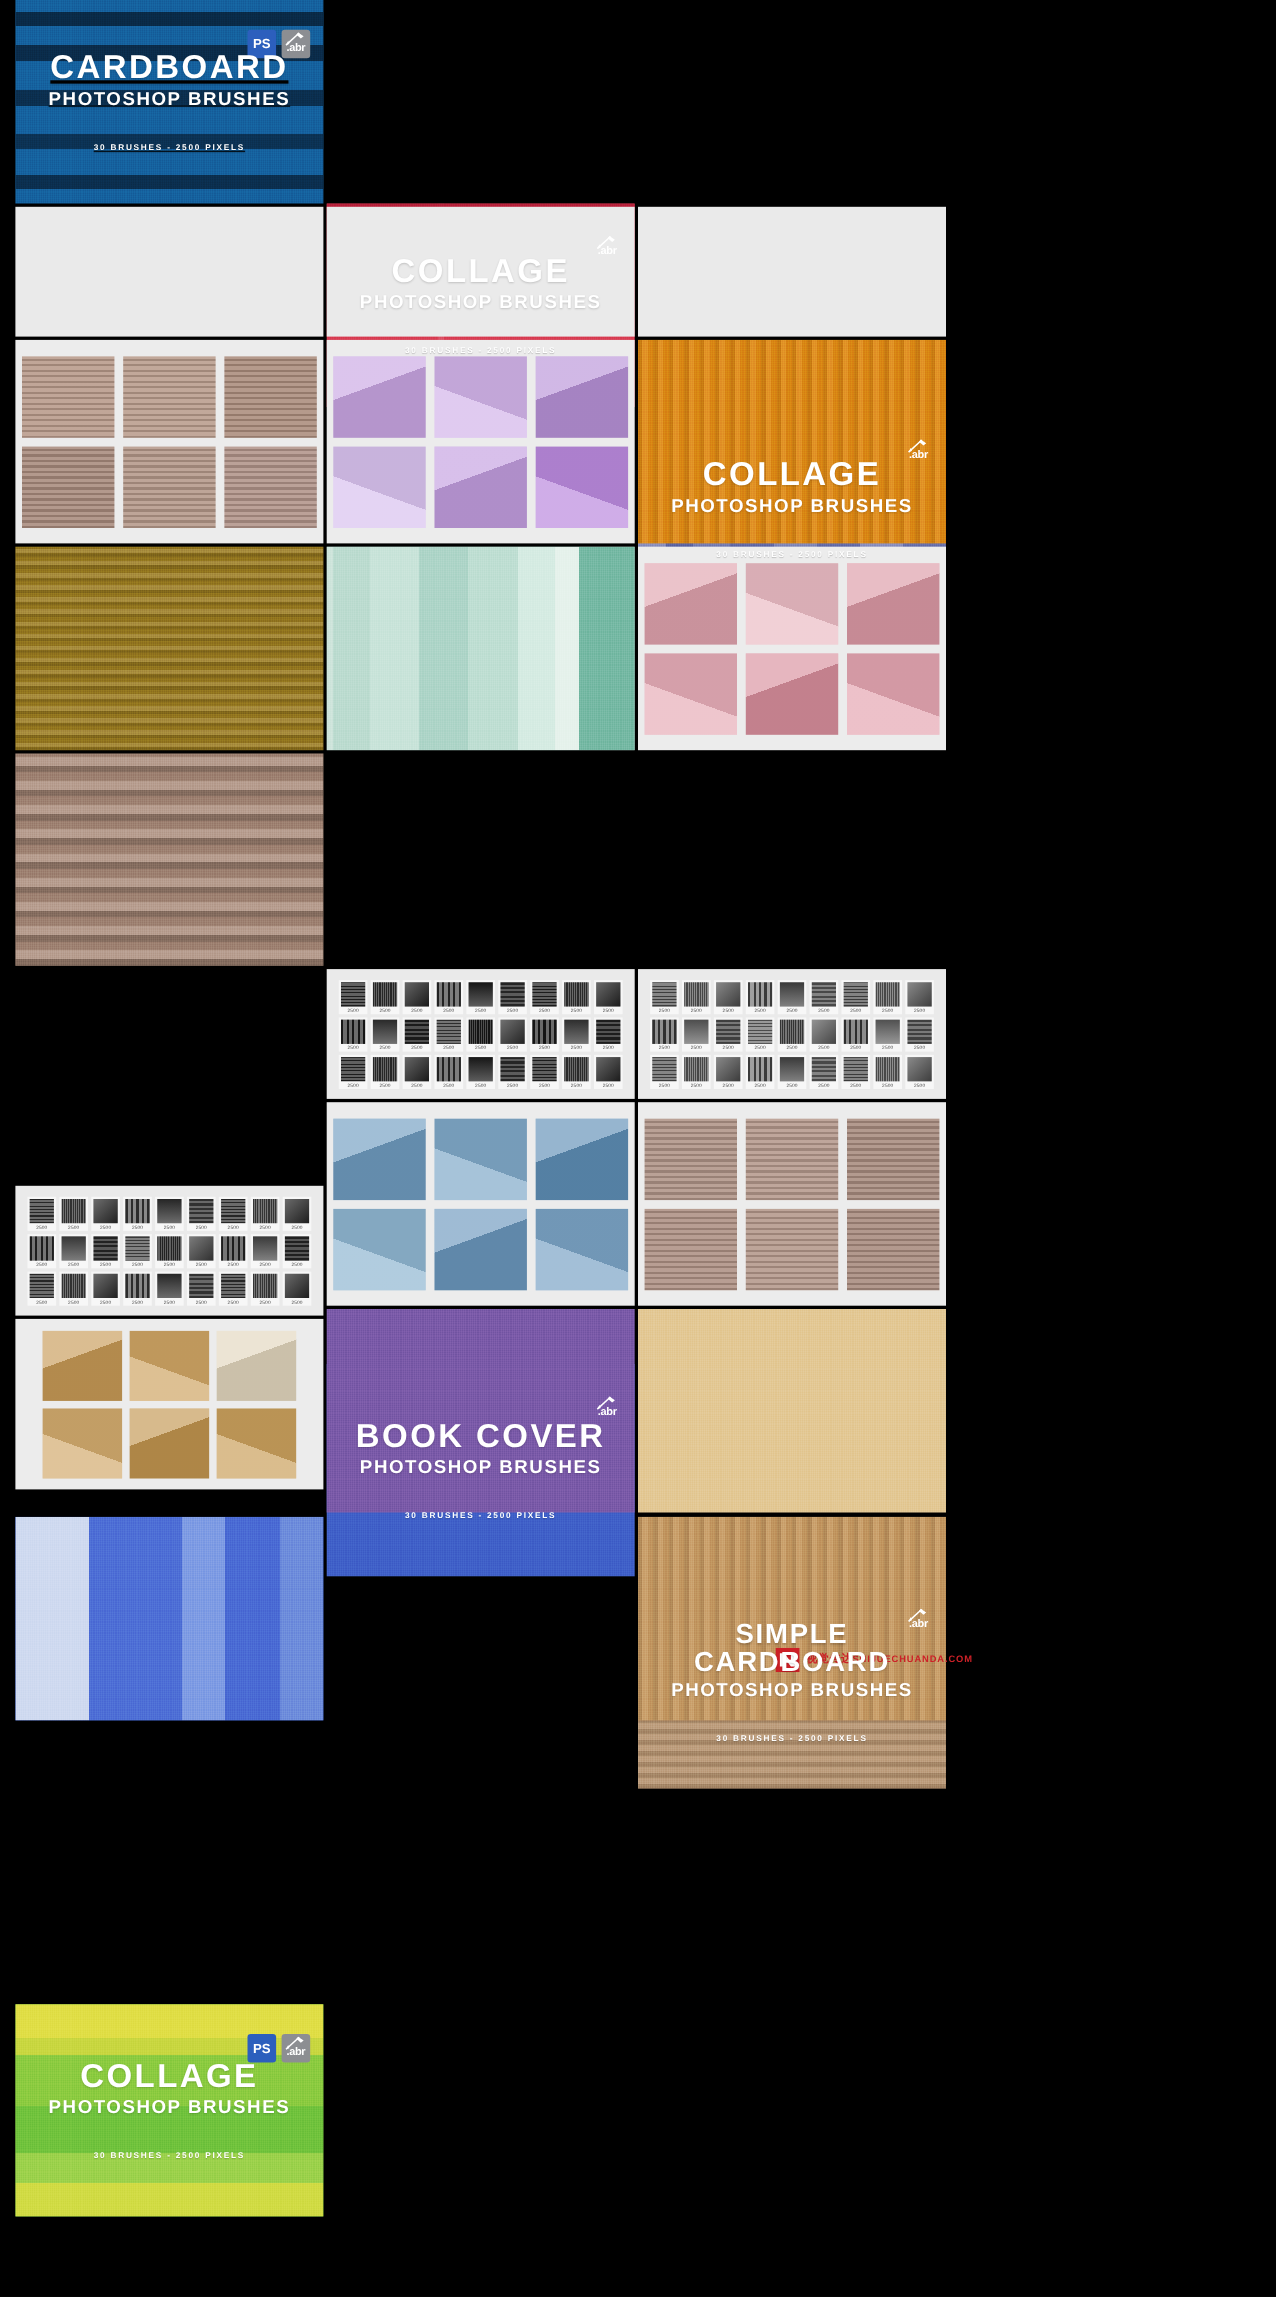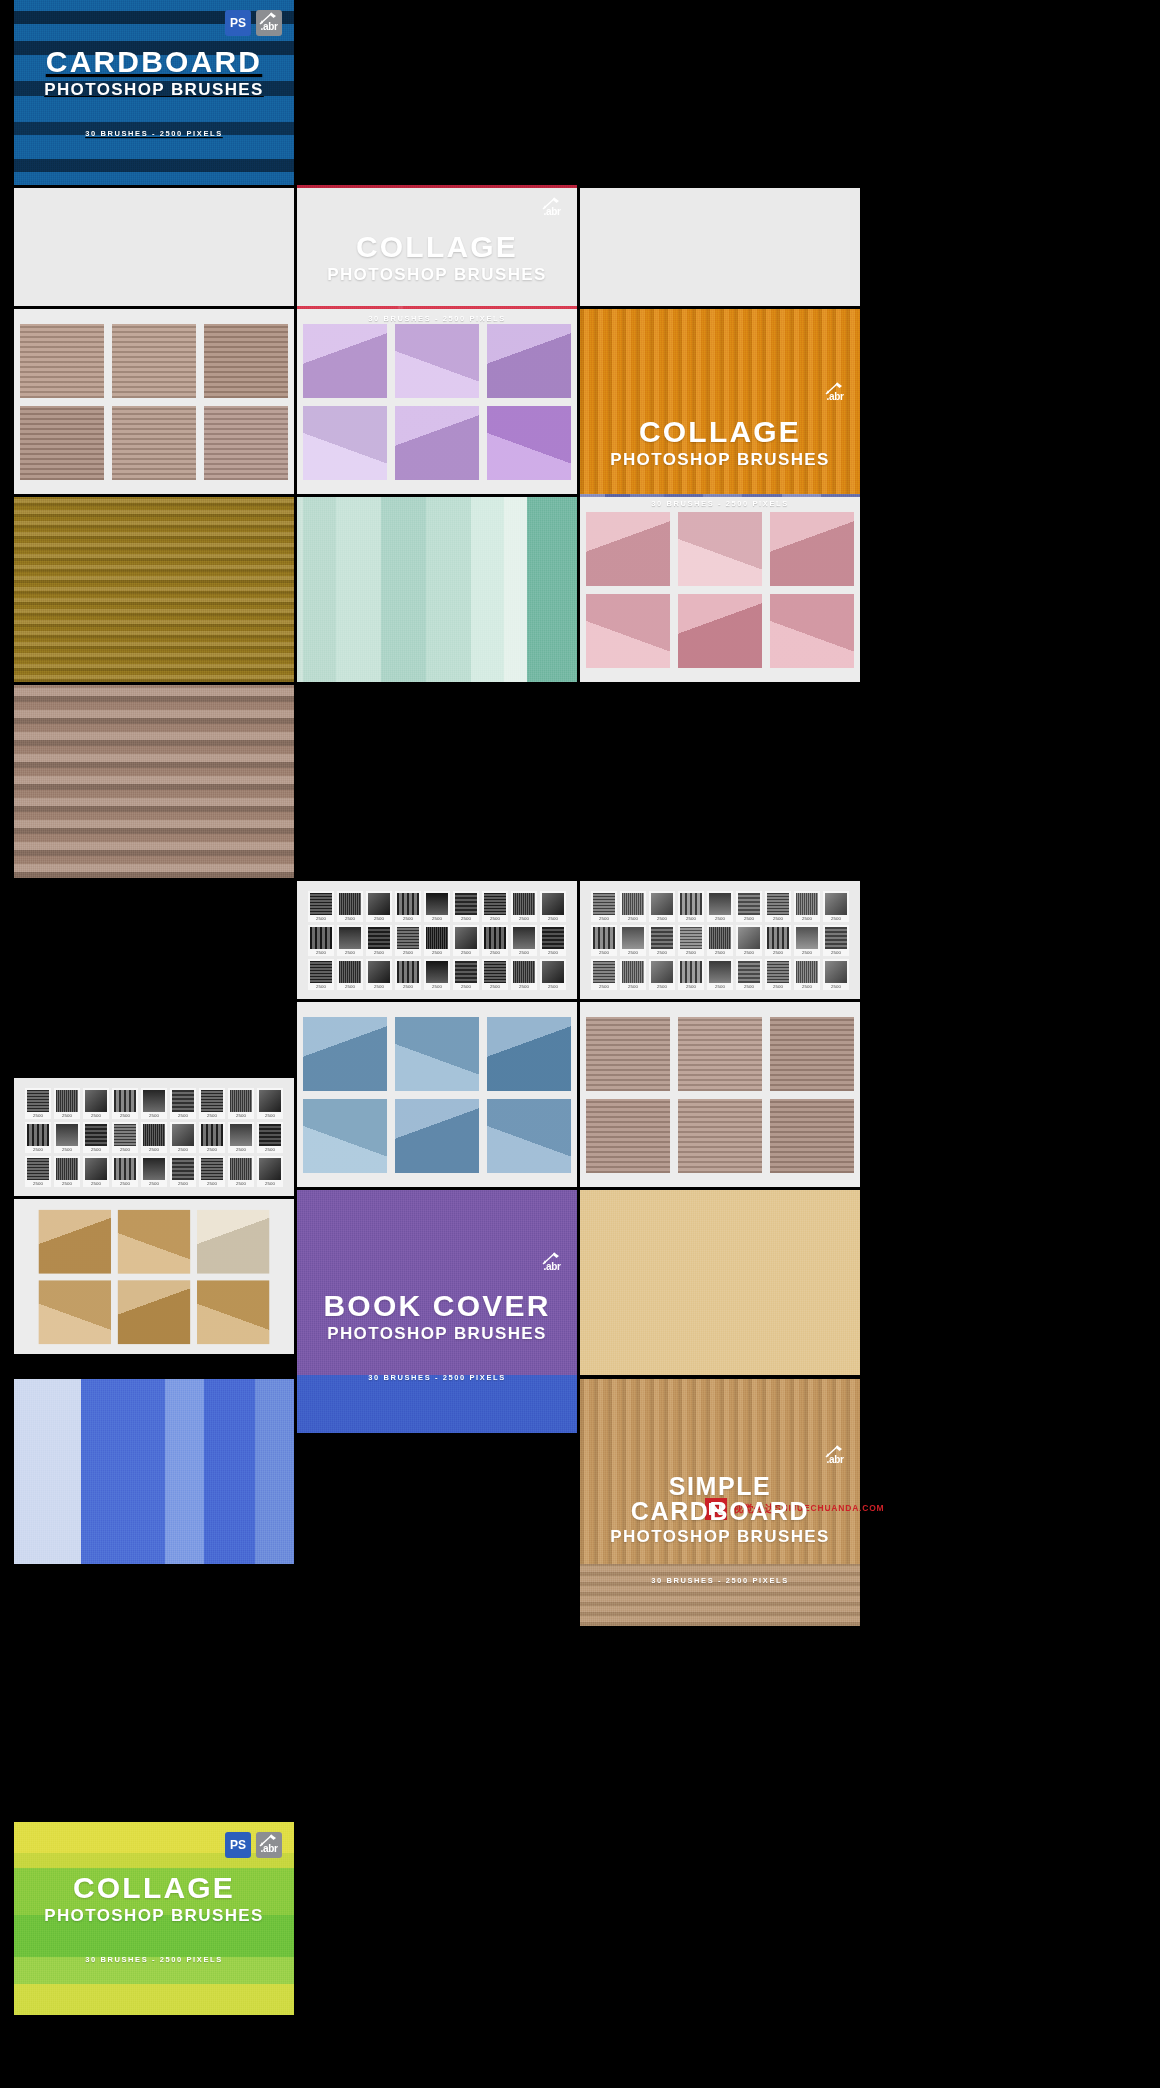--- a/index.html
+++ b/index.html
@@ -30,21 +30,21 @@
     text-shadow: 0 1px 2px rgba(0,0,0,.18);
   }
   .promo .meta {
     color: #fff; font-weight: 700; letter-spacing: 1.6px;
     font-size: 7.5px; text-transform: uppercase; margin-top: 28px;
     text-shadow: 0 1px 1px rgba(0,0,0,.2);
   }
   .promo h2.small { font-size: 25px; letter-spacing: 1.6px; }
 
   
-  .badges { position: absolute; top: 10px; right: 12px; display: flex; gap: 5px; }
+  .badges { position: absolute; top: 27px; right: 12px; display: flex; gap: 5px; }
   .badge {
     width: 26px; height: 26px; border-radius: 3px;
     display: flex; align-items: center; justify-content: center;
     font-size: 12px; font-weight: 700; color: #fff;
     font-family: "Liberation Sans", sans-serif;
   }
   .badge.ps { background: #2c5fbd; }
   .badge.abr { background: #8c8e92; position: relative; overflow: hidden; }
   .badge.abr .abrtxt { font-size: 10px; letter-spacing: -.3px; position: relative; z-index: 2; margin-top: 7px; }
   .badge.abr .brush {

